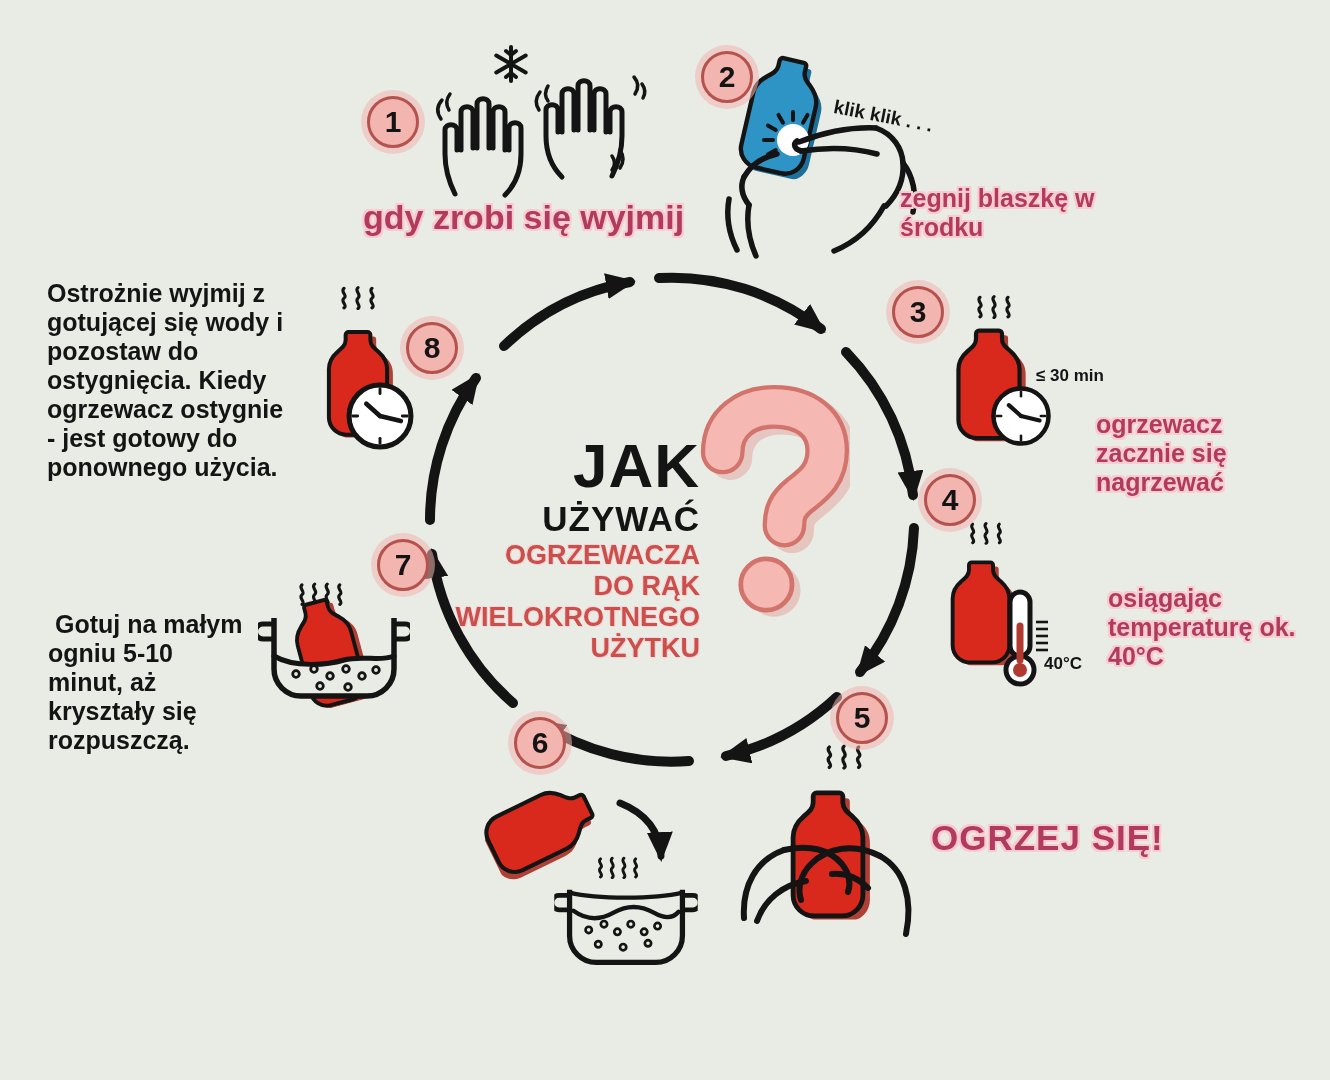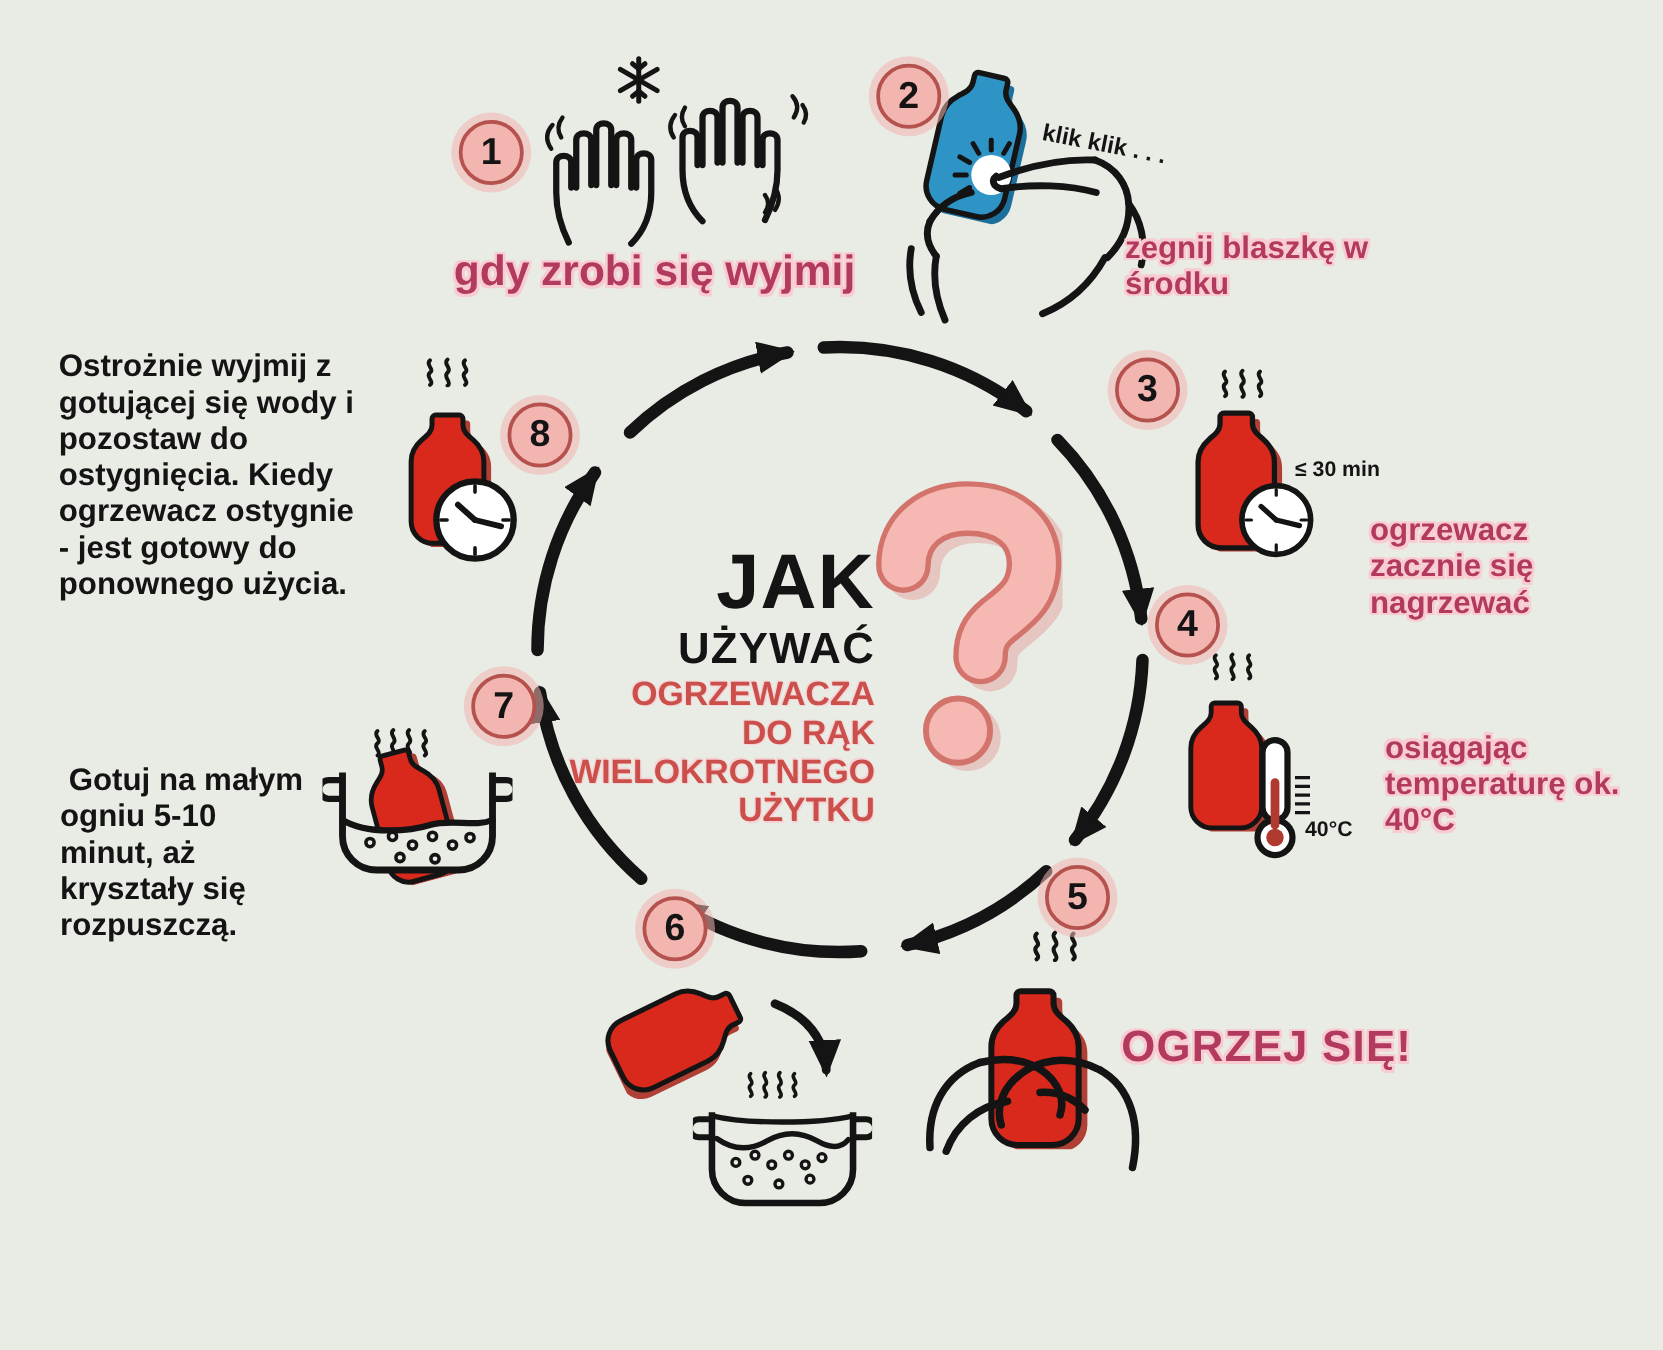--- a/index.html
+++ b/index.html
@@ -327,21 +327,21 @@
 <div class="label blacktx" style="left:1036px;top:366px;font-size:17px">≤ 30 min</div>
 <div class="label rasp ml" style="left:1096px;top:410px">ogrzewacz
 zacznie się
 nagrzewać</div>
 
 <div class="label rasp ml" style="left:1108px;top:584px">osiągając
 temperaturę ok.
 40°C</div>
 <div class="label blacktx" style="left:1044px;top:654px;font-size:17px">40°C</div>
 
-<div class="label rasp" style="left:897px;top:818px;font-size:35px;letter-spacing:1px">OGRZEJ SIĘ!</div>
+<div class="label rasp" style="left:931px;top:818px;font-size:35px;letter-spacing:1px">OGRZEJ SIĘ!</div>
 
 <div class="label blacktx ml" style="left:48px;top:610px"> Gotuj na małym
 ogniu 5-10
 minut, aż
 kryształy się
 rozpuszczą.</div>
 
 <div class="label blacktx ml" style="left:47px;top:279px">Ostrożnie wyjmij z
 gotującej się wody i
 pozostaw do

